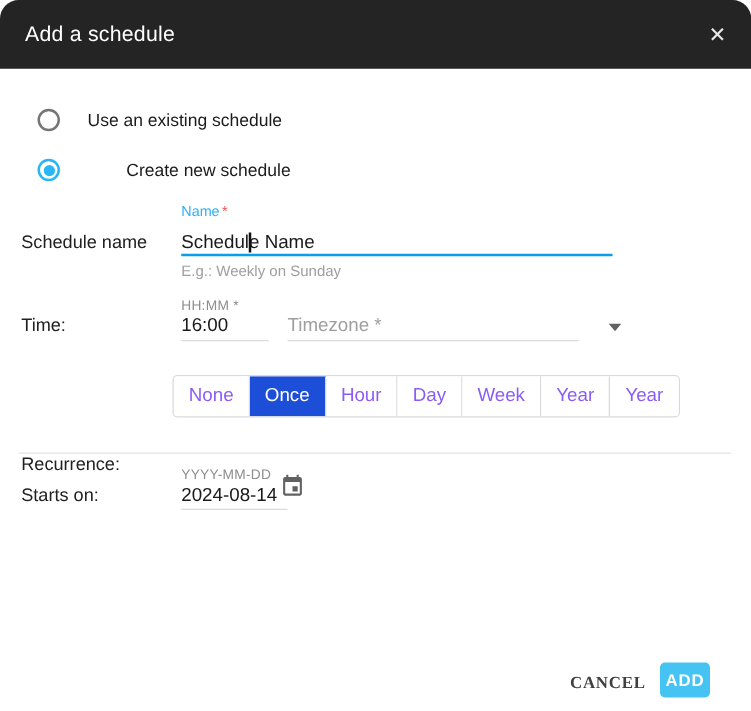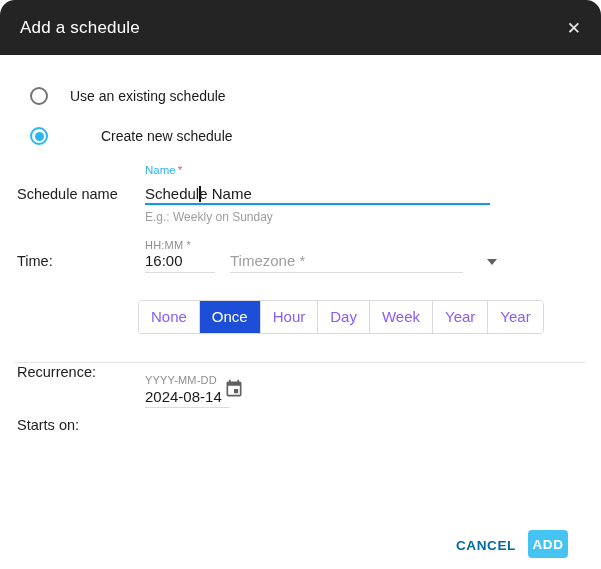--- a/index.html
+++ b/index.html
@@ -57,23 +57,23 @@
     line-height:32px; border:none; border-right:1px solid #d9d9d9; cursor:pointer;
     font-family:"Liberation Sans", sans-serif;
   }
   .seg-btn:last-child { border-right:none; }
   .seg-btn.sel { background:#1d4ed8; color:#fff; }
   .divider { position:absolute; left:15px; top:362px; width:570px; height:1px; background:#e3e3e3; }
   
   .cal-icon { position:absolute; left:224px; top:379px; width:20px; height:20px; cursor:pointer; }
   
   .cancel-btn {
-    position:absolute; left:452px; top:536px; color:#0369a1; font-size:13.5px;
+    position:absolute; left:452px; top:536px; color:#404040; font-size:13.5px;
     font-weight:bold; letter-spacing:0.6px; cursor:pointer; background:none; border:none;
-    font-family:Liberation Sans, sans-serif; padding:2px 4px;
+    font-family:Liberation Serif, serif; padding:2px 4px;
   }
   .add-btn {
     position:absolute; left:528px; top:530px; width:40px; height:28px;
     background:#45c4f3; color:#fff; font-size:13.5px; font-weight:bold;
     letter-spacing:0.6px; border:none; border-radius:4px; cursor:pointer;
     font-family:"Liberation Sans", sans-serif;
   }
 </style>
 </head>
 <body>
@@ -118,21 +118,21 @@
     <button class="seg-btn sel">Once</button>
     <button class="seg-btn">Hour</button>
     <button class="seg-btn">Day</button>
     <button class="seg-btn">Week</button>
     <button class="seg-btn">Year</button>
     <button class="seg-btn">Year</button>
   </div>
 
   <div class="divider"></div>
 
-  <span class="row-label" style="top:389px;margin-top:28px;">Starts on:</span>
+  <span class="row-label" style="top:389px;">Starts on:</span>
   <span class="mini-label" style="left:145px; top:374px;">YYYY-MM-DD</span>
   <span class="field-value" style="left:145px; top:388px;">2024-08-14</span>
   <div class="u-line" style="left:145px; top:407px; width:85px;"></div>
   <span class="cal-icon">
     <svg width="20" height="20" viewBox="0 0 24 24">
       <path fill="#616161" d="M17 12h-5v5h5v-5zM16 1v2H8V1H6v2H5c-1.11 0-2 .9-2 2v14c0 1.1.89 2 2 2h14c1.1 0 2-.9 2-2V5c0-1.1-.9-2-2-2h-1V1h-2zm3 18H5V8h14v11z"></path>
     </svg>
   </span>
 
   <button class="cancel-btn">CANCEL</button>

